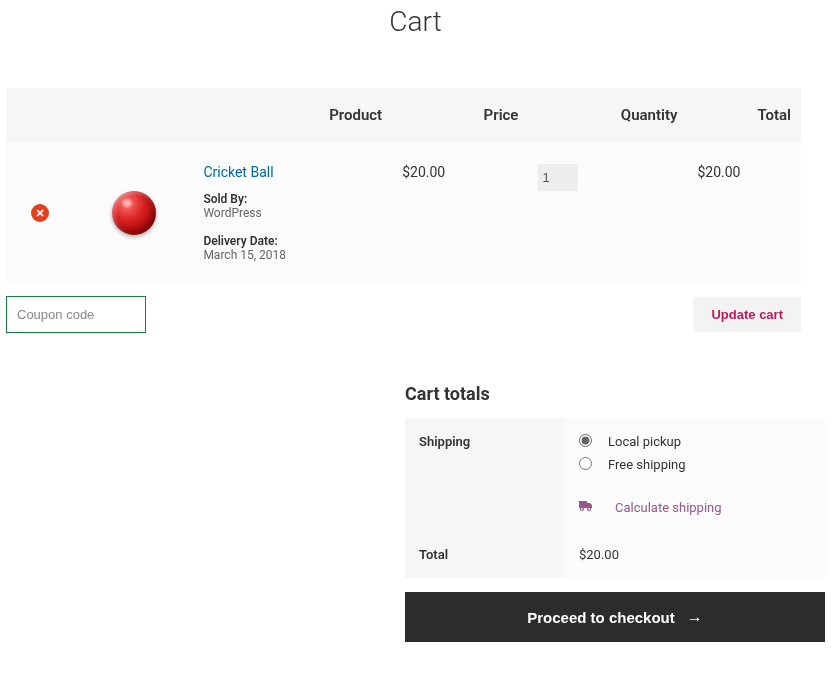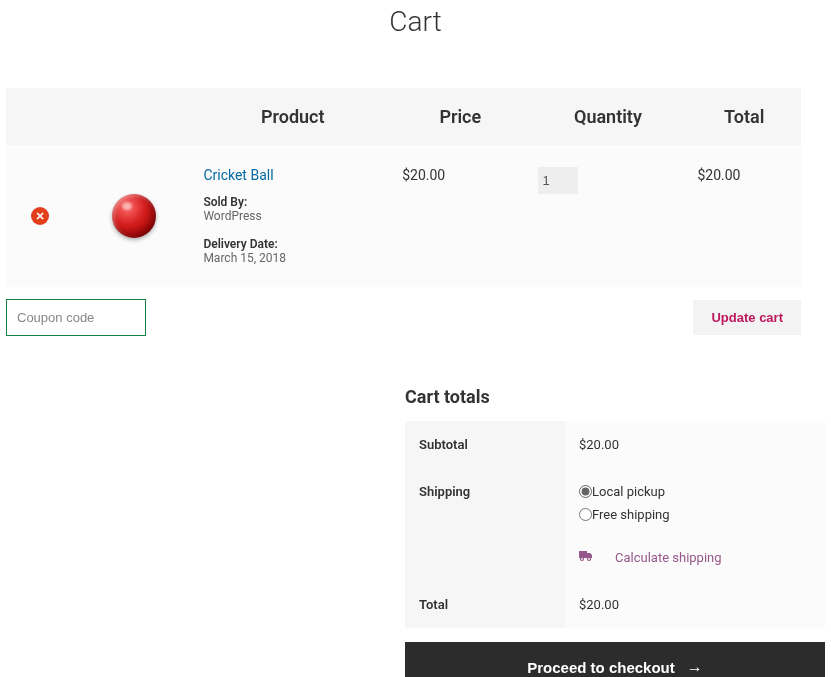--- a/index.html
+++ b/index.html
@@ -18,22 +18,22 @@
     }
     .cart-table {
       width: 795px;
       margin: 0 6px;
       border-collapse: collapse;
     }
     .cart-table thead tr {
       background: #f6f6f6;
     }
     .cart-table th {
-      text-align: center;
-      font-size: 18px;
+      text-align: right;
+      font-size: 15px;
       font-weight: 600;
       color: #333;
       padding: 18px 10px;
     }
     .cart-table tbody tr {
       background: #fbfbfb;
     }
     .cart-table td {
       padding: 22px 10px;
       vertical-align: top;
@@ -166,22 +166,22 @@
     .totals-table td {
       background: #fbfbfb;
       text-align: left;
       font-size: 13px;
       color: #333;
       padding: 16px 14px;
       vertical-align: top;
     }
     .shipping-option {
       display: flex;
-      align-items: center;
-      gap: 0;
+      align-items: flex-start;
+      gap: 16px;
       margin-bottom: 8px;
       font-size: 13px;
       color: #333;
     }
     .shipping-option input[type=radio] {
       accent-color: #666;
     }
     .calc-link {
       color: #96588a;
       font-size: 13px;
@@ -260,24 +260,20 @@
 
 <div class="actions-row">
   <input type="text" class="coupon-input" placeholder="Coupon code" style="">
   <button class="btn btn-update">Update cart</button>
 </div>
 
 <div class="cart-totals-wrap">
   <h2 class="cart-totals-title">Cart totals</h2>
   <table class="totals-table">
     <tbody>
-        <tr>
-      <th>Subtotal</th>
-      <td>$20.00</td>
-    </tr>
     <tr>
       <th>Shipping</th>
       <td>
         <label class="shipping-option">
           <input type="radio" name="shipping" checked="" style="">
           <span>Local pickup</span>
         </label>
         <label class="shipping-option">
           <input type="radio" name="shipping" style="">
           <span>Free shipping</span>

